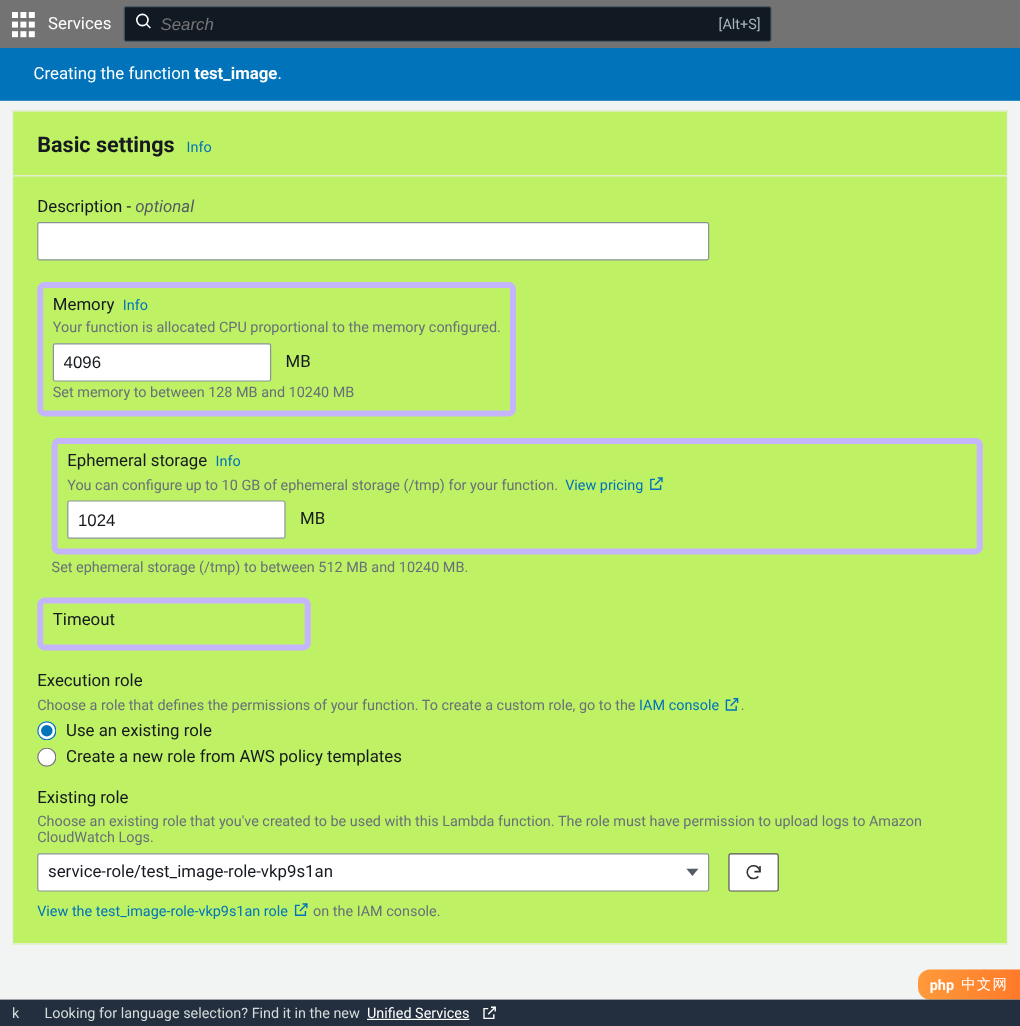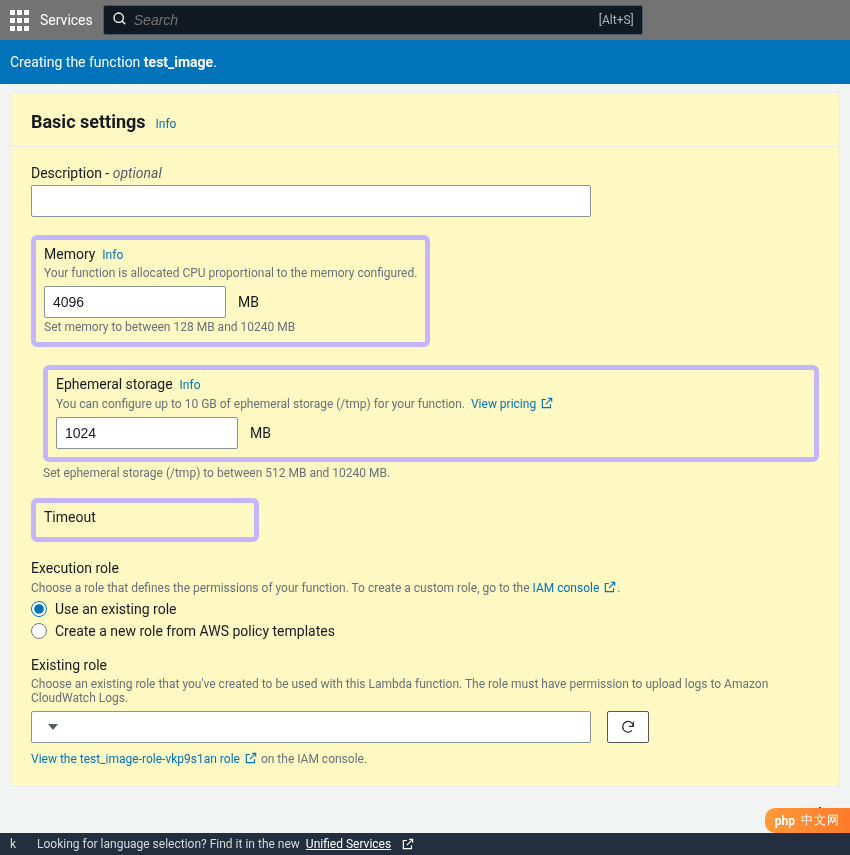--- a/index.html
+++ b/index.html
@@ -25,26 +25,26 @@
   .appgrid-icon span{ width:5px; height:5px; background:#fff; display:block;}
   .services-label{ color:#fff; font-size:14px;}
   .searchbox{ flex:0 0 540px; height:30px; background:#111a23; border:1px solid #4b5a68; border-radius:2px;
     display:flex; align-items:center; gap:6px; padding:0 8px;}
   .searchbox input{ flex:1; background:transparent; border:none; color:#ccc; font-style:italic; font-size:14px; outline:none;}
   .search-shortcut{ color:#aab7b8; font-size:12px;}
 
   .search-icon svg{ width:16px;height:16px; fill:none; stroke:#fff; stroke-width:2;}
 
   
-  .flash { background:#0073bb; color:#fff; padding:14px 10px; font-size:14px;}
+  .flash { background:#0073bb; color:#fff; padding:14px 28px; font-size:14px;}
   .flash b{ font-weight:700;}
 
   
   .page-wrap{ padding:0 10px;}
-  .panel{ background:#fef9c3; border:1px solid #eaeded; margin-top:0;}
+  .panel{ background:#bef264; border:1px solid #eaeded; margin-top:0;}
   .panel-header{ padding:18px 20px 14px; border-bottom:1px solid #eaeded; display:flex; align-items:baseline; gap:10px;}
   .panel-header h2{ font-size:18px; font-weight:700;}
   .panel-body{ padding:18px 20px 20px;}
 
   .field-label{ font-size:14px; color:#16191f; margin-bottom:4px;}
   .field-label .optional{ font-style:italic; color:#545b64;}
   .hint{ font-size:12px; color:#687078; margin-top:2px;}
   .block{ margin-bottom:18px;}
 
   .highlight-box{ border:5px solid #c4b5fd; border-radius:6px; padding:6px 8px 8px; display:inline-block; min-width:398px;}
@@ -216,20 +216,21 @@
           <input type="radio" name="erole" style="">
           <span>Create a new role from AWS policy templates</span>
         </div>
       </div>
 
       <div class="block" style="margin-bottom:0;">
         <div class="field-label">Existing role</div>
         <div class="hint">Choose an existing role that you've created to be used with this Lambda function. The role must have permission to upload logs to Amazon CloudWatch Logs.</div>
         <div class="select-row">
           <div class="select-drop">
+            <span>service-role/test_image-role-vkp9s1an</span>
             <span class="caret"></span>
           </div>
           <div class="refresh-btn">
             <svg viewBox="0 0 24 24">
                 <path d="M20 11A8 8 0 1 0 18 17"></path>
                 <path d="M20 4v7h-7"></path>
               </svg>
           </div>
         </div>
         <div class="iam-hint">

